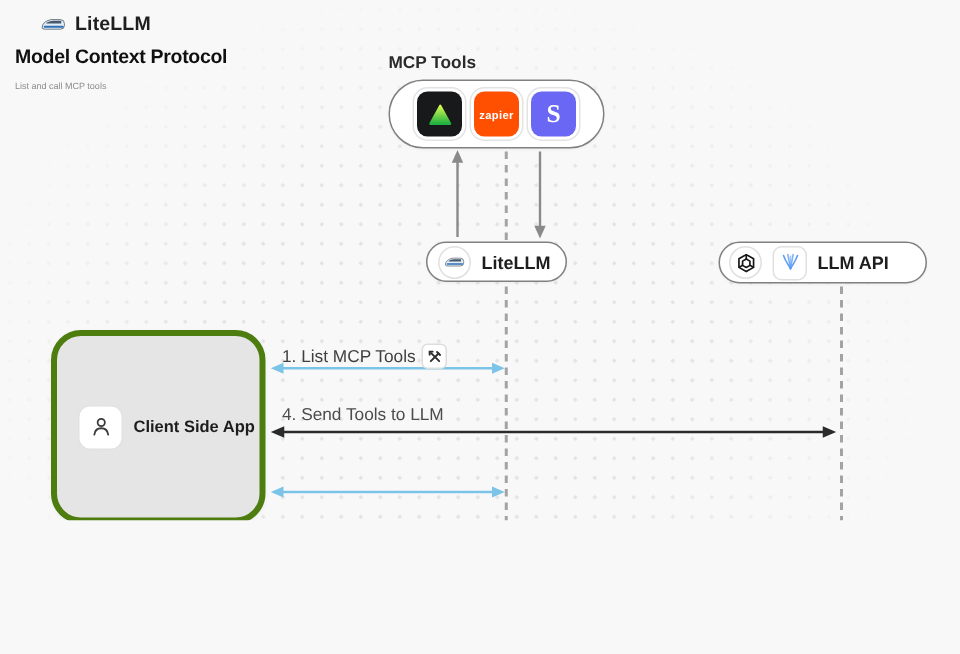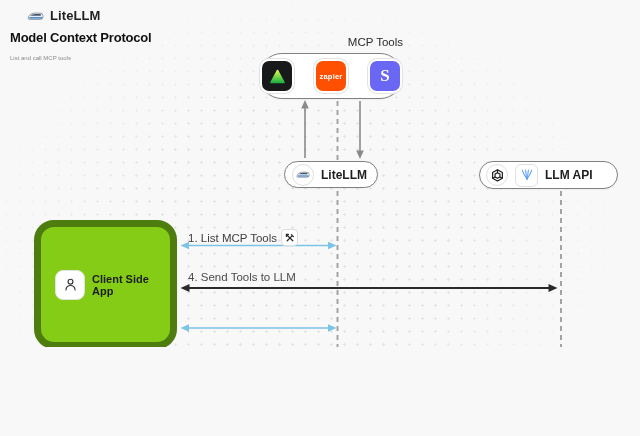--- a/index.html
+++ b/index.html
@@ -9,36 +9,36 @@
     background-image:radial-gradient(circle,#e4e4e4 1.1px,transparent 1.3px);
     background-size:13px 13px;
     -webkit-mask-image:radial-gradient(ellipse 330px 250px at 300px 235px,#000 50%,transparent 98%);
     mask-image:radial-gradient(ellipse 330px 250px at 300px 235px,#000 50%,transparent 98%);}
   .overlay{position:absolute;left:0;top:0;}
   .brand{position:absolute;left:27px;top:8px;display:flex;align-items:center;gap:6px;}
   .brand .logo{width:17px;height:12px;display:block;}
   .brand .bname{font-size:13px;font-weight:700;color:#1f1f1f;letter-spacing:.1px;}
   .title{position:absolute;left:10px;top:30px;font-size:13px;font-weight:700;color:#101010;letter-spacing:-.2px;}
   .subtitle{position:absolute;left:10px;top:55px;font-size:6px;color:#8b8b8b;}
-  .mcp-label{position:absolute;left:259px;top:36px;width:144px;text-align:right;font-size:11.5px;font-weight:400;color:#2b2b2b;}
+  .mcp-label{position:absolute;left:259px;top:36px;width:144px;text-align:left;font-size:11.5px;font-weight:700;color:#2b2b2b;}
   .pill{position:absolute;background:#fff;border:1.5px solid #808080;border-radius:23px;display:flex;align-items:center;box-shadow:0 1px 2px rgba(0,0,0,.04);box-sizing:border-box;}
-  .mcp-pill{left:259px;top:53px;width:144px;height:46px;justify-content:center;gap:24px;}
+  .mcp-pill{left:259px;top:53px;width:144px;height:46px;justify-content:center;gap:8px;}
   .tile{width:30px;height:30px;border-radius:7px;display:flex;align-items:center;justify-content:center;box-shadow:0 0 0 2px #fff,0 0 0 3px #e3e3e3;}
   .tile-dark{background:#17191b;}
   .tile-zapier{background:#ff4f00;}
   .tile-zapier span{color:#fff;font-size:7.5px;font-weight:700;letter-spacing:.2px;}
   .tile-stripe{background:#6a67f4;}
   .tile-stripe span{color:#fff;font-size:17px;font-weight:800;font-family:"Liberation Serif",serif;}
   .node-litellm{left:284px;top:161px;width:94px;height:27px;gap:7px;padding-left:7px;border-radius:14px;border-width:1.4px;}
   .node-litellm .nlabel{font-size:12px;font-weight:700;color:#1e1e1e;}
   .node-llmapi{left:479px;top:161px;width:139px;height:28px;gap:7px;padding-left:6px;border-radius:14px;border-width:1.4px;}
   .node-llmapi .nlabel{font-size:12px;font-weight:600;color:#1e1e1e;}
   .badge-circle{width:20px;height:20px;border-radius:50%;background:#fff;border:1px solid #e0e0e0;display:flex;align-items:center;justify-content:center;flex:none;}
   .badge-square{width:21px;height:21px;border-radius:6px;background:#fff;border:1px solid #e0e0e0;display:flex;align-items:center;justify-content:center;flex:none;}
-  .client{position:absolute;left:34px;top:220px;width:143px;height:129px;background:#84cc16;border:7px solid #4d7c0f;border-radius:20px;box-shadow:0 1px 3px rgba(0,0,0,.04);display:flex;align-items:center;padding-left:14px;gap:7px;box-sizing:border-box;}
+  .client{position:absolute;left:34px;top:220px;width:143px;height:129px;background:#e5e5e5;border:4px solid #4d7c0f;border-radius:20px;box-shadow:0 1px 3px rgba(0,0,0,.04);display:flex;align-items:center;padding-left:14px;gap:7px;box-sizing:border-box;}
   .person-tile{width:28px;height:28px;border-radius:8px;background:#fff;border:1px solid #e2e2e2;display:flex;align-items:center;justify-content:center;flex:none;}
   .client .clabel{font-size:11px;font-weight:600;color:#1d1d1d;}
   .step{position:absolute;display:flex;align-items:center;gap:4px;font-size:11.5px;font-weight:500;color:#3f3f3f;}
   .step-1{left:188px;top:229px;}
   .step-2{left:188px;top:271px;color:#4c4c4c;}
   .step-3{left:188px;top:311px;}
   .toolbadge{width:15px;height:15px;border-radius:4px;background:#fff;border:1px solid #ddd;display:flex;align-items:center;justify-content:center;}
 </style>
 </head>
 <body>

